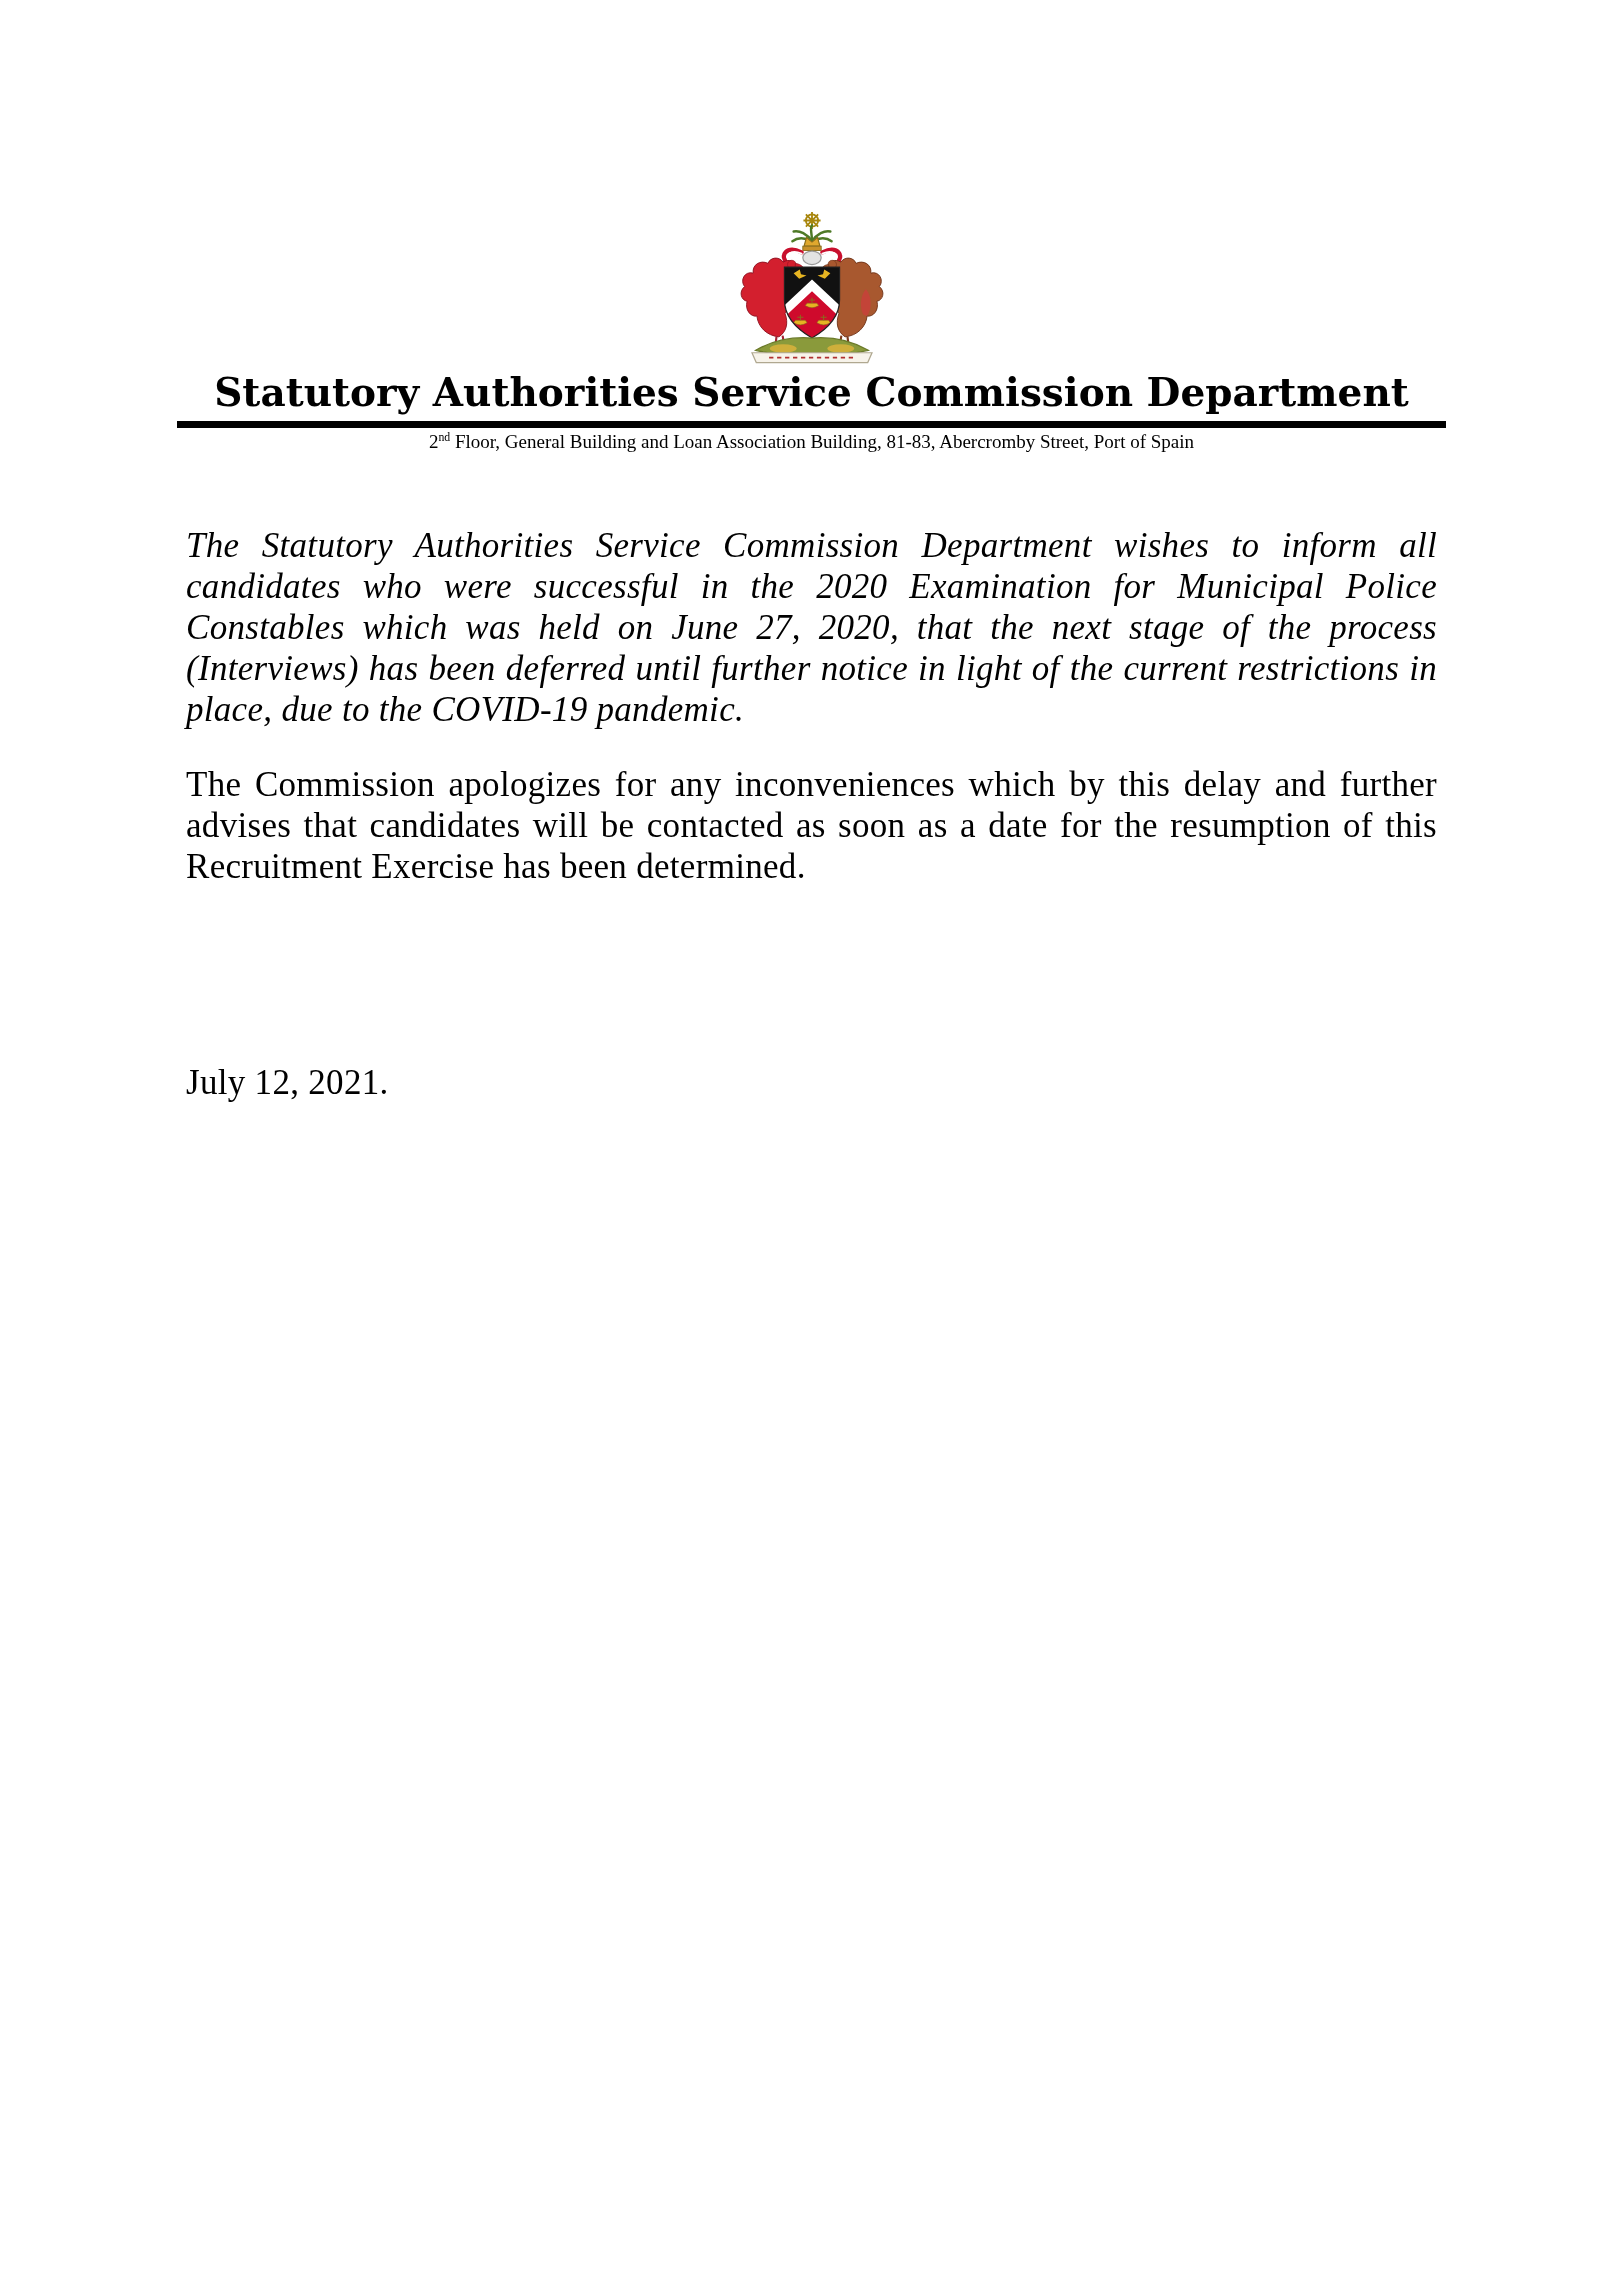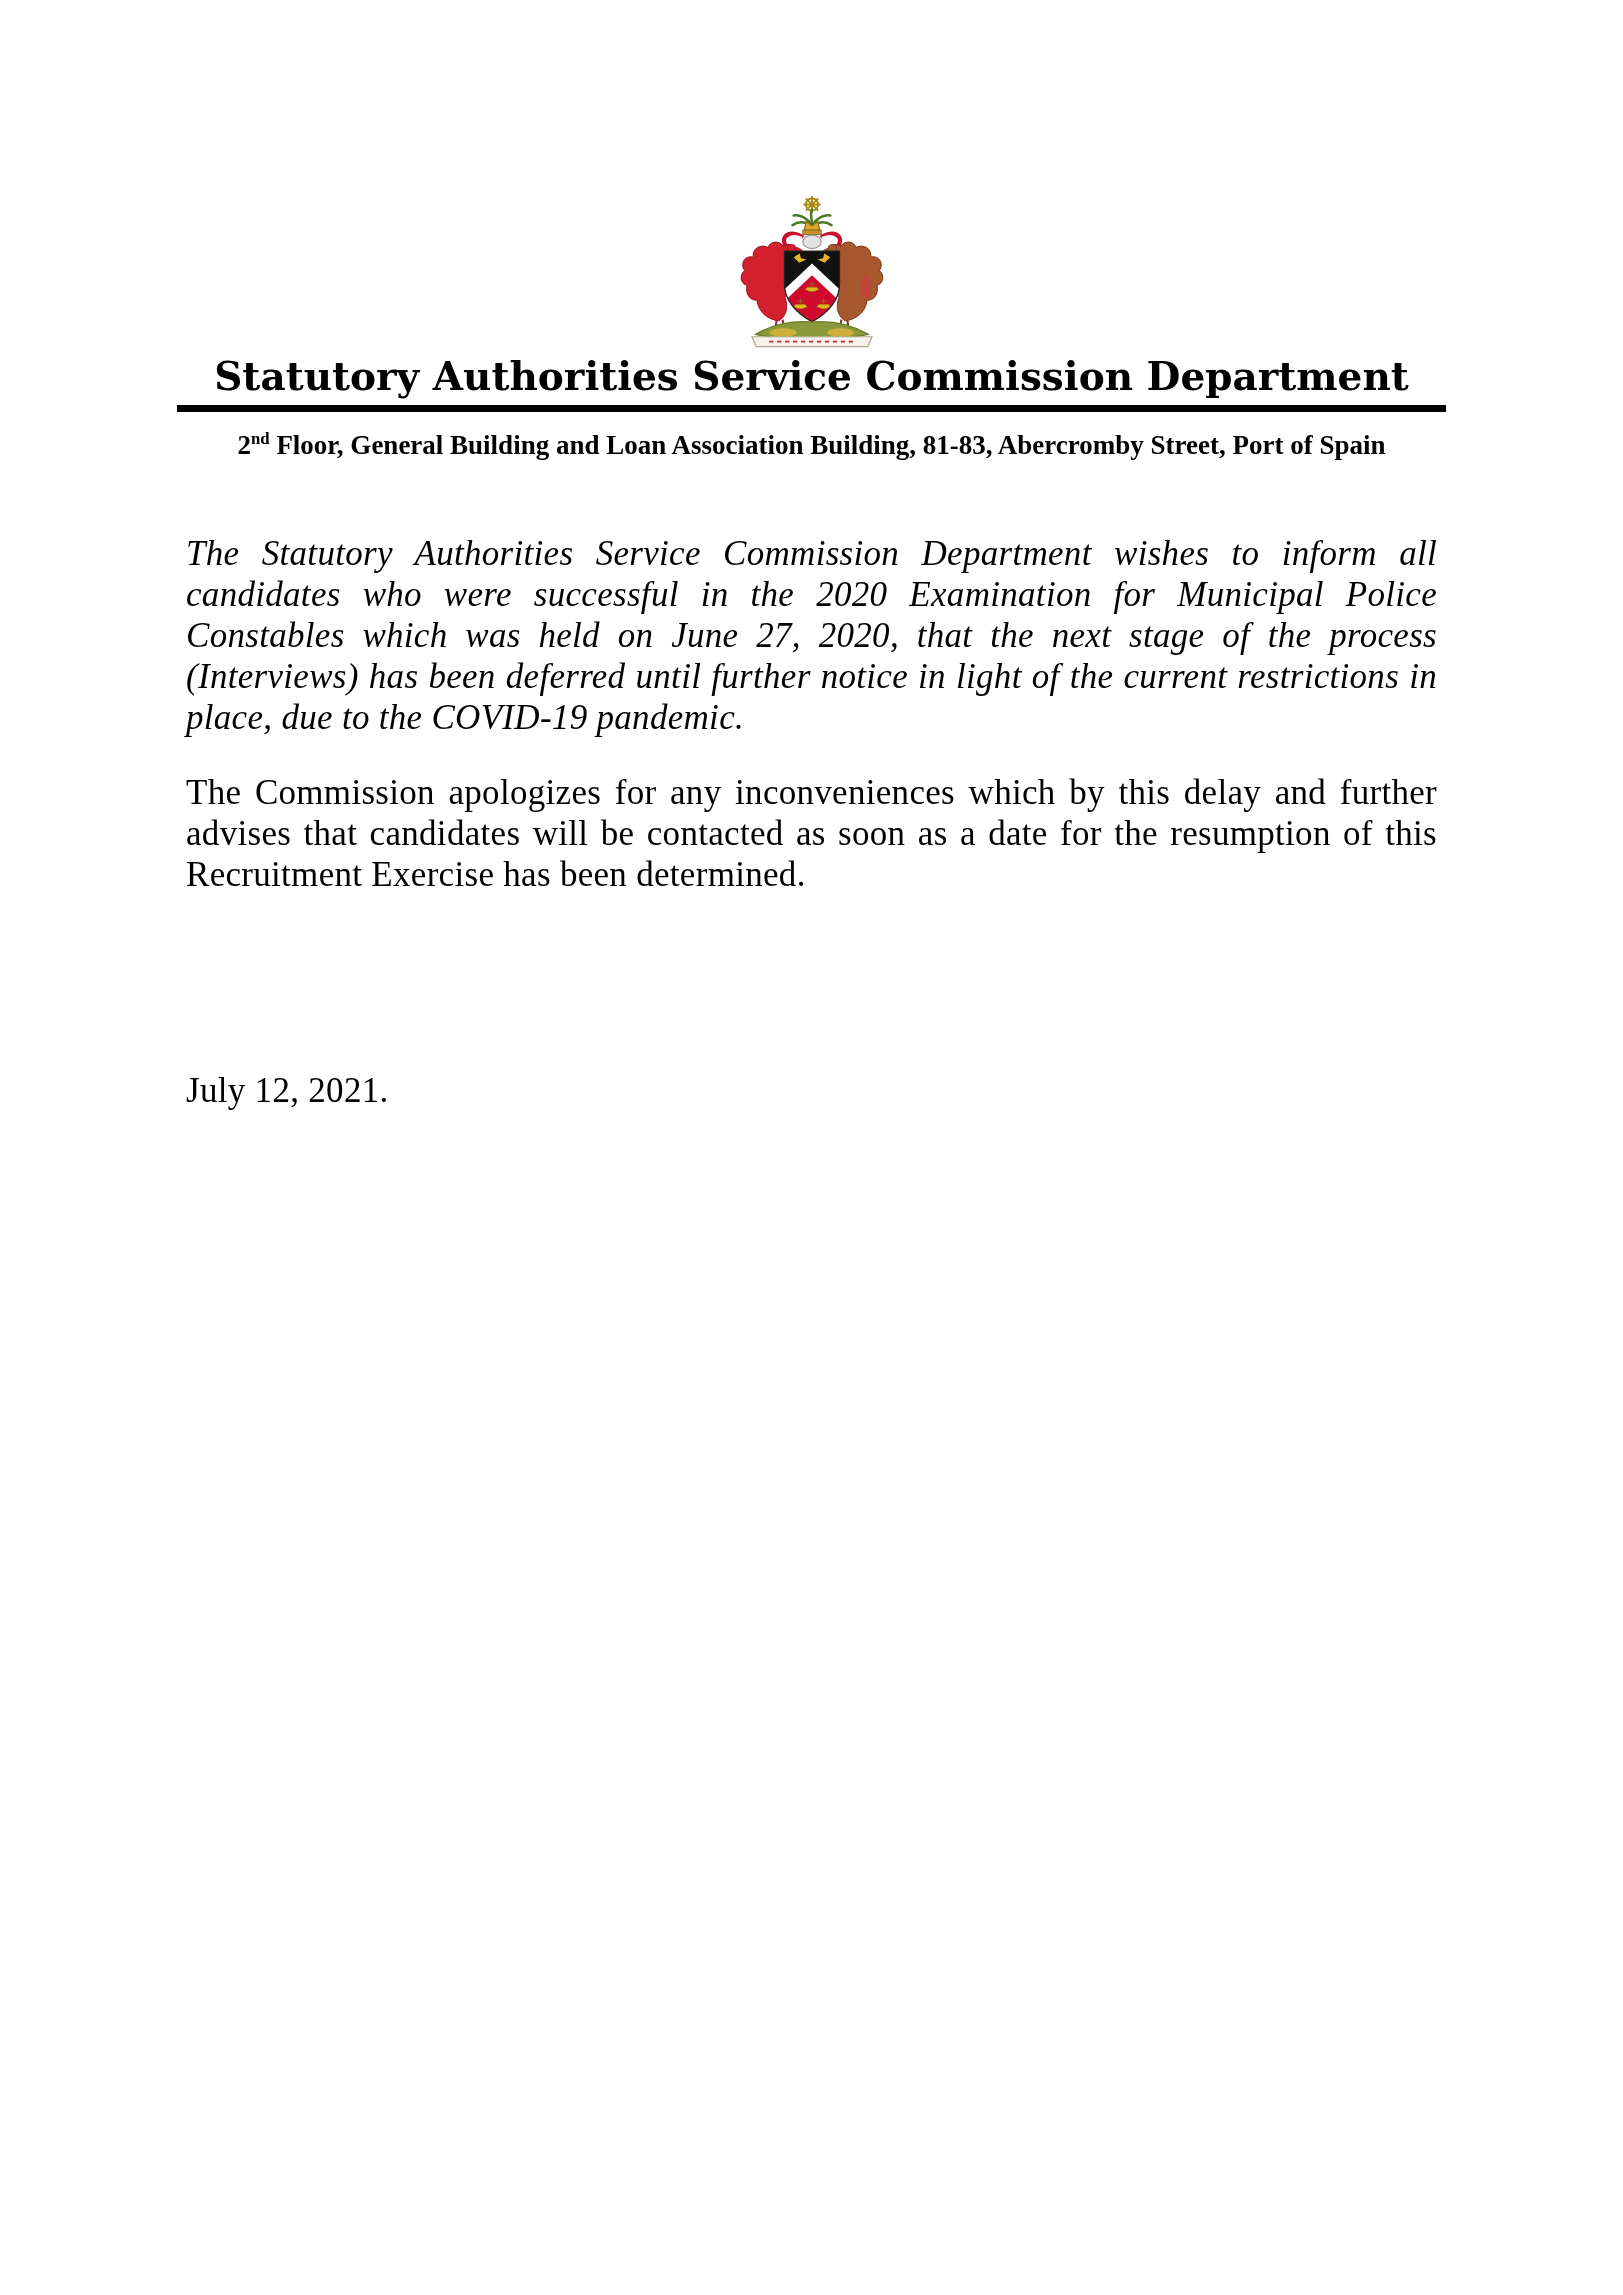--- a/index.html
+++ b/index.html
@@ -4,45 +4,44 @@
 <style>
   html, body { margin: 0; padding: 0; }
   body {
     width: 1623px; height: 2295px;
     background: #ffffff;
     color: #000000;
     font-family: "Liberation Serif", serif;
     position: relative;
     overflow: hidden;
   }
-  .page { padding: 0 186px; }
+  .page { padding: 16px 186px; }
 
   .letterhead { text-align: center; padding-top: 191px; }
   .emblem { width: 184px; height: 158px; display: inline-block; }
 
   .dept-title {
     margin: 5.2px 0 0 0;
     font-family: "DejaVu Serif", serif;
     font-weight: bold;
     font-size: 39px;
     line-height: 1.05;
     letter-spacing: 0px;
     white-space: nowrap;
   }
   .head-rule {
     height: 7.2px;
     background: #000;
     margin: 7.9px -9.2px 0 -9.2px;
   }
   .address-line {
-    margin-top: 18px;
-    font-size: 27px;
+    margin-top: 3px;
+    font-size: 19px;
     line-height: 1.15;
     white-space: nowrap;
-    font-weight: bold;
   }
   .address-line sup {
     font-size: 62%;
     vertical-align: super;
     line-height: 0;
   }
   .contact-line {
     margin-top: 1.3px;
     font-size: 27px;
     line-height: 1.15;

